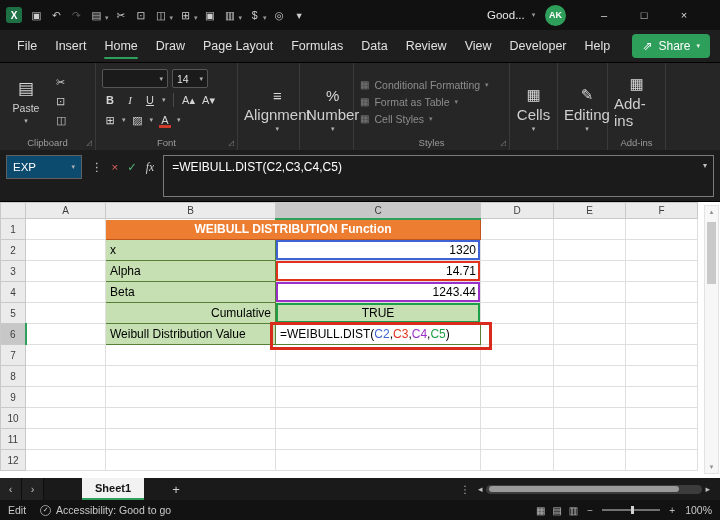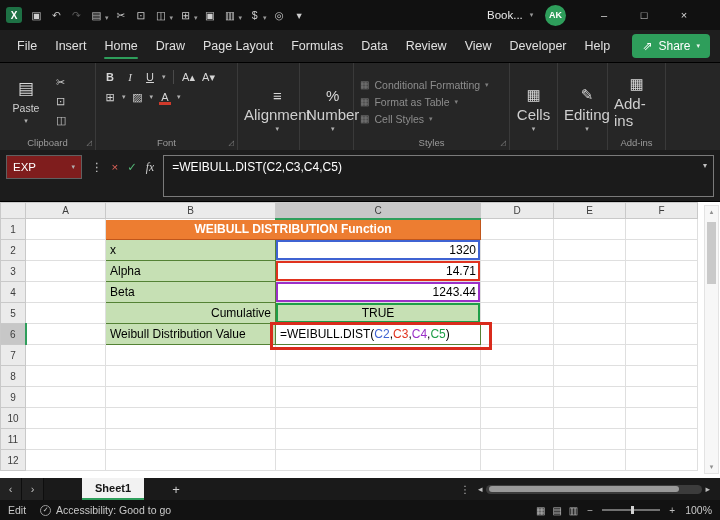--- a/index.html
+++ b/index.html
@@ -57,21 +57,21 @@
   .big-drop .gicon{font-size:15px;color:#d8d8d8;}
   .big-drop .glabel{font-size:15px;}
   .styles-col{display:flex;flex-direction:column;justify-content:center;gap:5px;}
   .style-row{display:flex;align-items:center;gap:5px;}
   .style-row .sicon{font-size:10px;color:#7f7f7f;}
   .style-row .slabel{font-size:10.5px;color:#8d8d8d;}
   .style-row .chev{color:#7f7f7f;}
 
   
   .fbar{height:52px;background:#1c1c1c;display:flex;align-items:flex-start;padding:5px 6px 0 6px;position:relative;border-bottom:1px solid #000;}
-  .namebox{width:76px;height:24px;background:#7f1d1d;border:1px solid #606060;display:flex;align-items:center;justify-content:space-between;padding:8px 6px;font-size:11.5px;color:#fff;}
+  .namebox{width:76px;height:24px;background:#0c4a6e;border:1px solid #606060;display:flex;align-items:center;justify-content:space-between;padding:8px 6px;font-size:11.5px;color:#fff;}
   .fx-area{height:24px;display:flex;align-items:center;gap:9px;padding:0 9px;}
   .fxb{font-size:11.5px;color:#cfcfcf;}
   .fxb.cancel{color:#E0645A;}
   .fxb.enter{color:#53B575;}
   .fxb.fx{font-style:italic;font-family:"Liberation Serif",serif;}
   .formula-area{flex:1;height:42px;border:1px solid #7a7a7a;background:#1b1b1b;position:relative;padding:4px 22px 0 8px;}
   .formula-text{font-size:12px;color:#fff;white-space:nowrap;}
   .fbar-expand{position:absolute;right:6px;top:5px;font-size:8px;color:#bfbfbf;}
 
   
@@ -136,21 +136,21 @@
         <span class="chev">▾</span>
         <span class="icon">▣</span>
         <span class="icon">▥</span>
         <span class="chev">▾</span>
         <span class="icon">$</span>
         <span class="chev">▾</span>
         <span class="icon">◎</span>
         <span class="icon">▾</span>
       </div>
     <div class="doc-title">
-      <span>Book...</span>
+      <span>Good...</span>
       <span class="doc-chev">▾</span>
     </div>
     <div class="tb-right">
       <div class="avatar">AK</div>
       <div class="winctl">–</div>
       <div class="winctl">□</div>
       <div class="winctl">×</div>
     </div>
   </div>
 
@@ -190,20 +190,30 @@
           <span class="sbtn">◫</span>
         </div>
       </div>
       <span class="group-label">Clipboard</span>
       <span class="launcher">◿</span>
     </div>
 
     <div class="group g-font">
       <div class="group-body">
         <div class="font-rows">
+          <div class="font-row">
+            <div class="combo name">
+              <span></span>
+              <span class="chev">▾</span>
+            </div>
+            <div class="combo size">
+              <span>14</span>
+              <span class="chev">▾</span>
+            </div>
+          </div>
           <div class="font-row">
             <span class="fbtn bolded">B</span>
             <span class="fbtn italic">I</span>
             <span class="fbtn underl">U</span>
             <span class="chev">▾</span>
             <span class="vsep"></span>
             <span class="fbtn">A▴</span>
             <span class="fbtn">A▾</span>
           </div>
           <div class="font-row">

